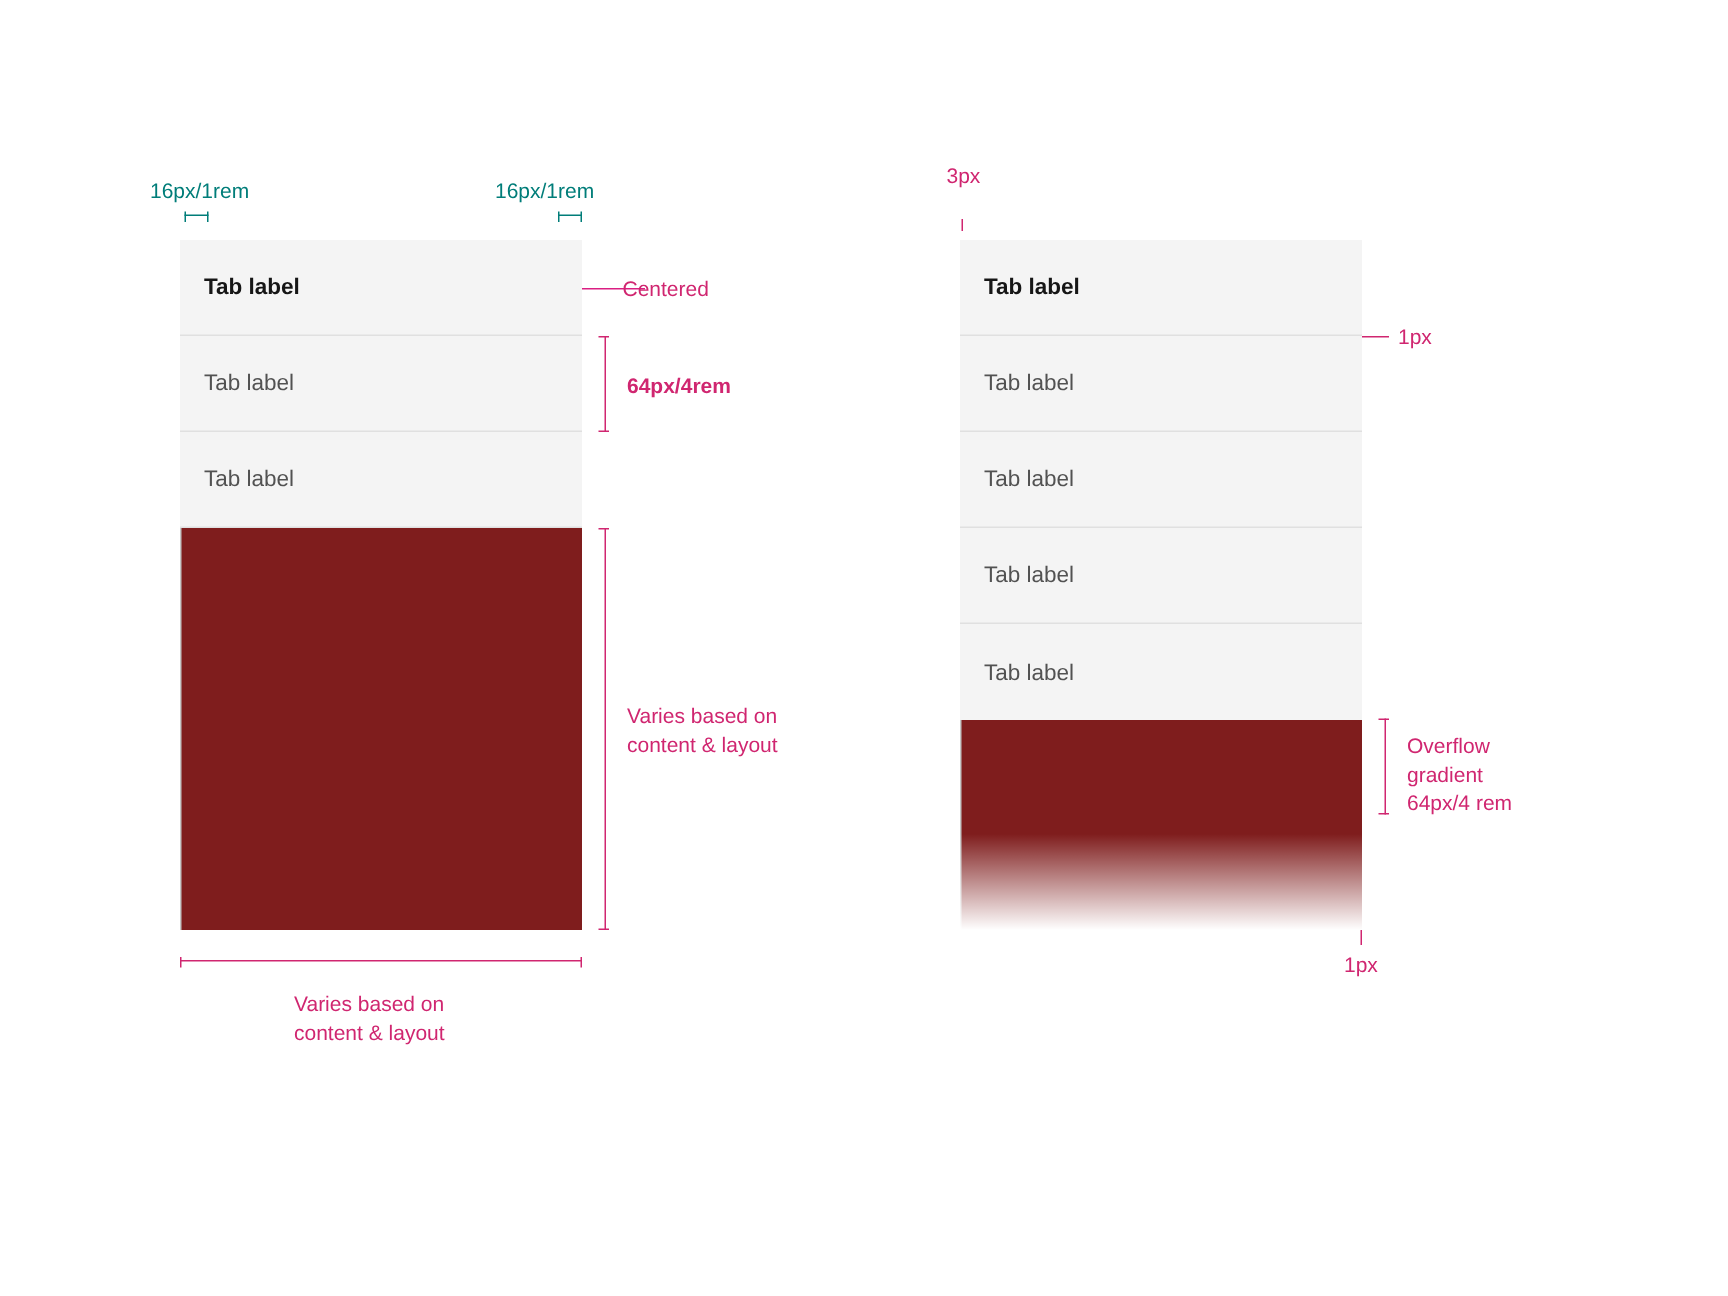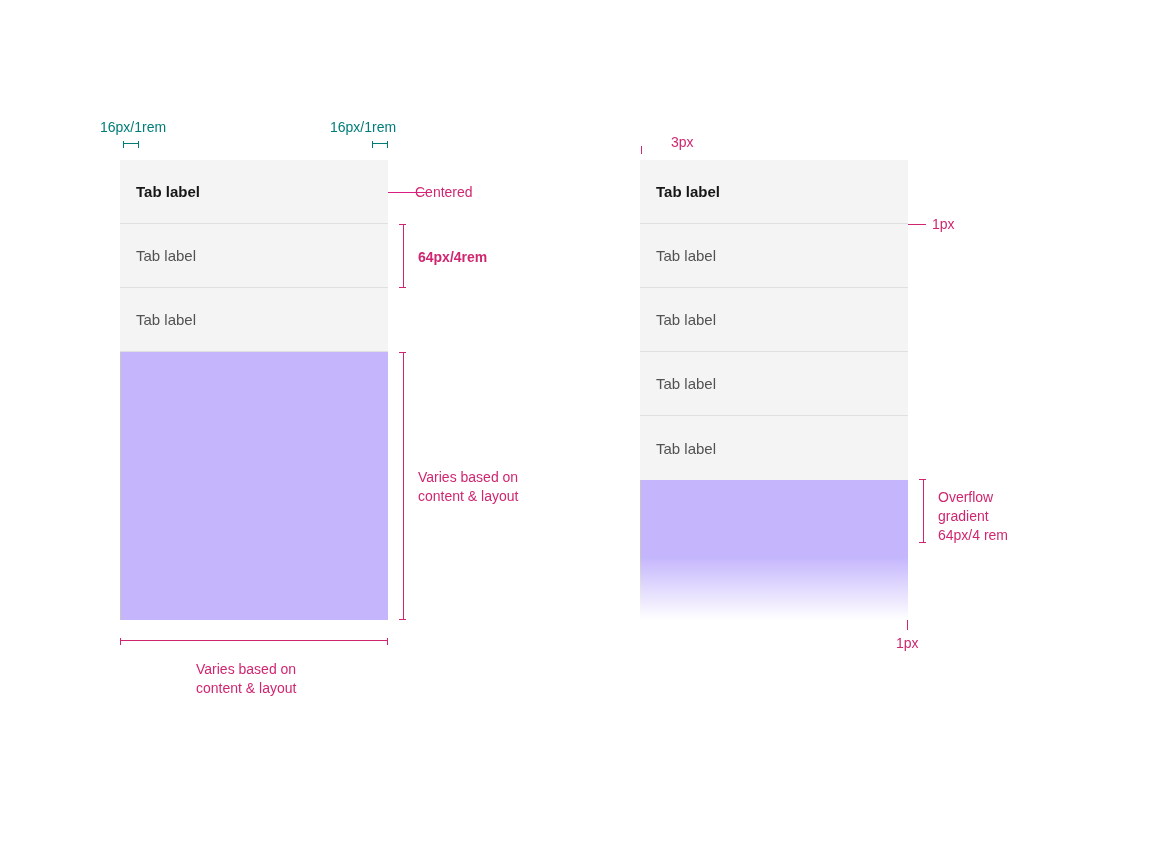--- a/index.html
+++ b/index.html
@@ -12,21 +12,21 @@
   }
   .canvas {
     position: absolute;
     top: 0; left: 0;
     width: 1152px;
     height: 864px;
   }
   
   .panel {
     position: absolute;
-    background: #c4b5fd;
+    background: #7f1d1d;
   }
   .tabcol {
     position: absolute;
     left: 0; top: 0;
     width: 100%;
   }
   .tab {
     height: 64px;
     display: flex;
     align-items: center;
@@ -194,21 +194,21 @@
       <div class="tab">
         <span>Tab label</span>
       </div>
       <div class="tab" style="border-bottom:none;">
         <span>Tab label</span>
       </div>
     </div>
     <div class="fade"></div>
   </div>
 
-  <div class="ann magenta" style="left:631px; top:133px;margin-left:40px;">3px</div>
+  <div class="ann magenta" style="left:631px; top:108px;">3px</div>
   <div class="tick" style="left:641px; top:146px; width:1px; height:8px; color:#d02670;"></div>
 
   <div class="tick" style="left:908px; top:224px; width:18px; height:1px; color:#d02670;"></div>
   <div class="ann magenta" style="left:932px; top:215px;">1px</div>
 
   <div class="vbracket" style="left:918px; top:479px; height:64px; color:#d02670;"></div>
   <div class="ann magenta" style="left:938px; top:488px; white-space:pre-line;">Overflow
 gradient
 64px/4 rem</div>
 

